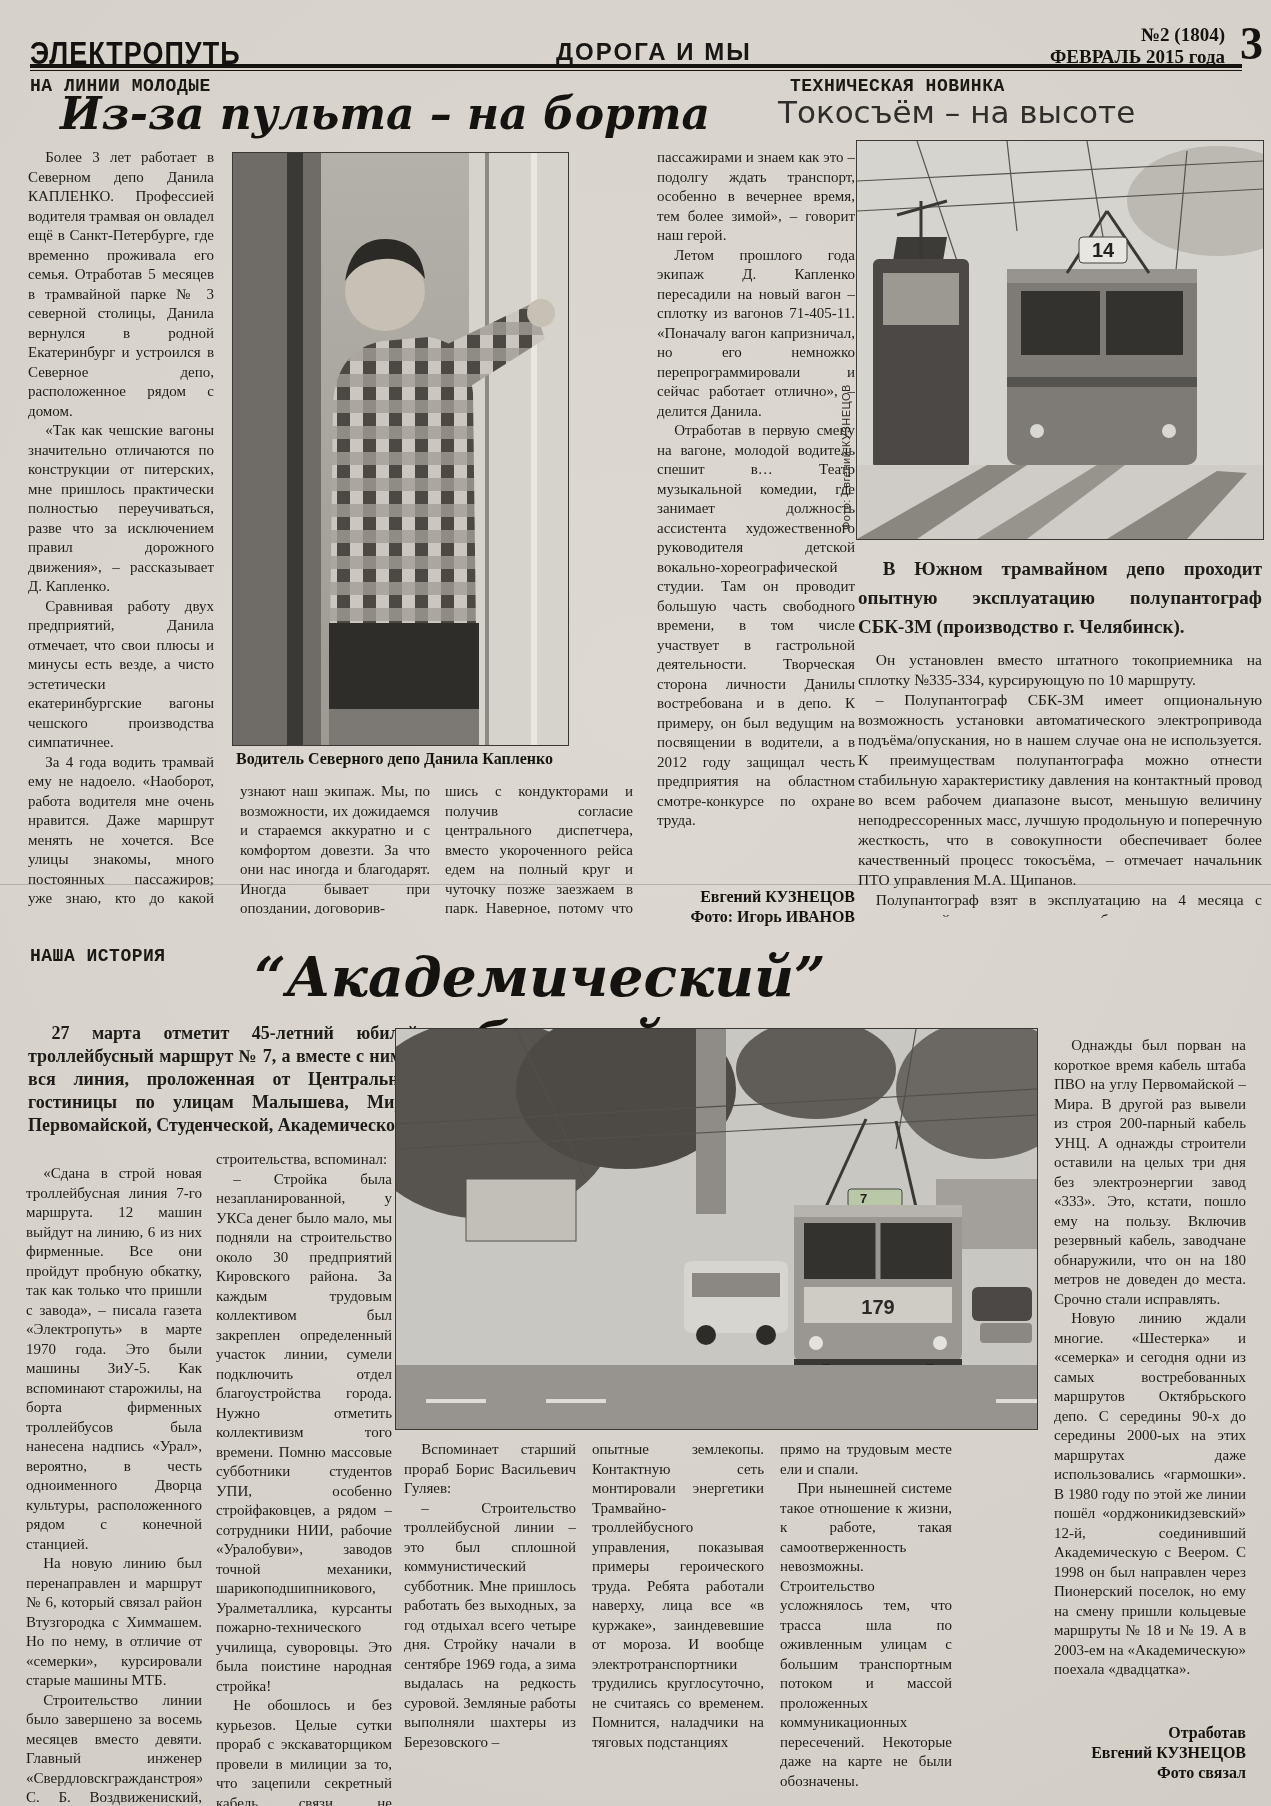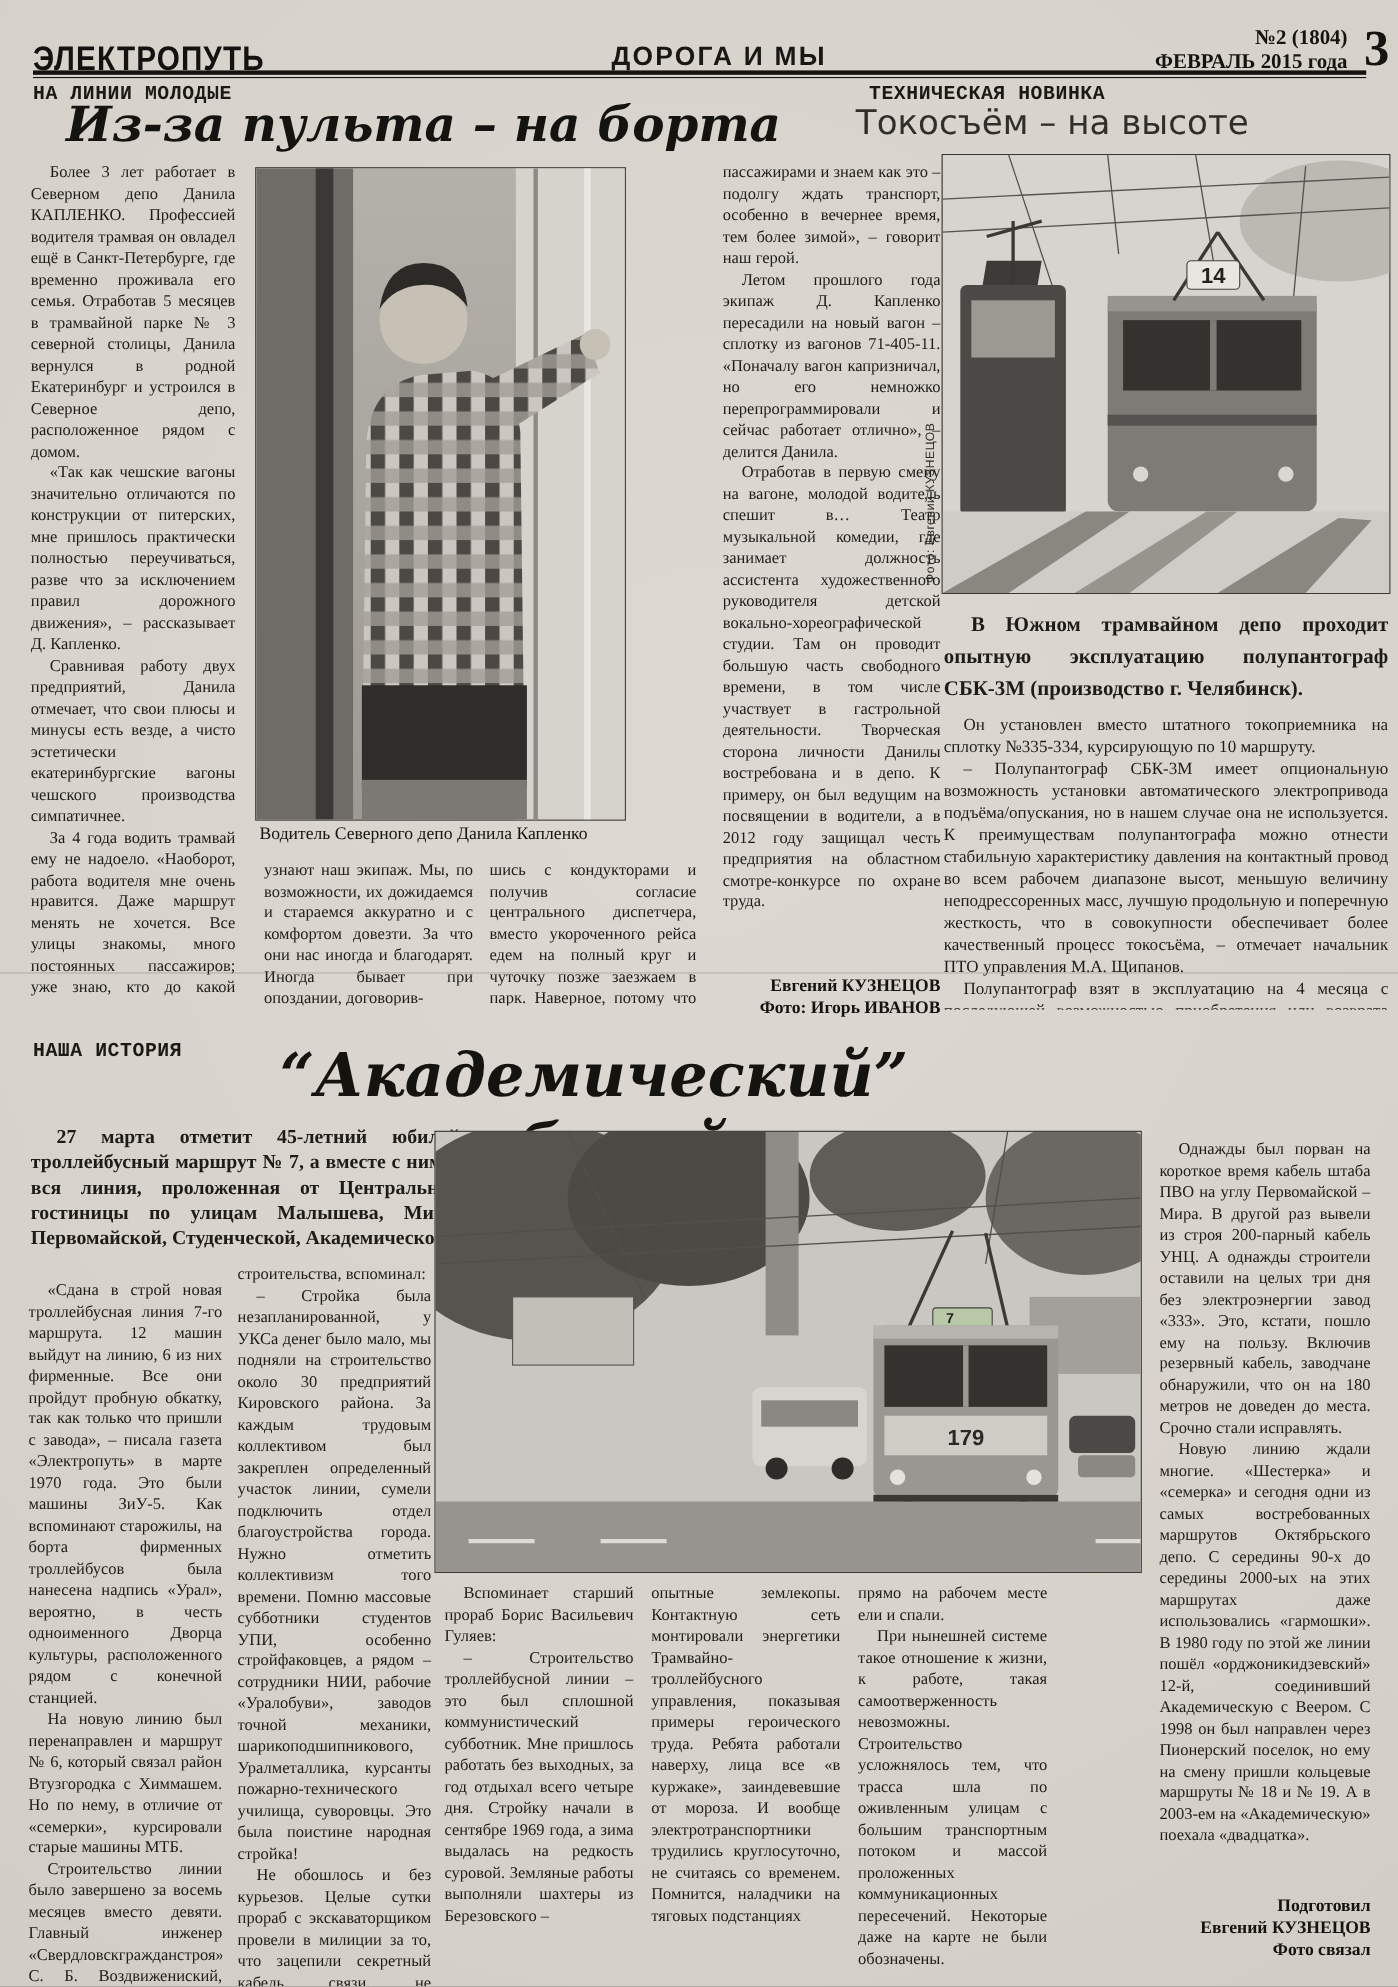--- a/index.html
+++ b/index.html
@@ -22,21 +22,21 @@
   .h3{font-style:italic;font-weight:bold;font-size:55px;text-align:center;color:#14130f;
       font-family:"DejaVu Serif",serif;}
   
   .col{overflow:hidden;text-align:justify;}
   .col p{margin:0;text-indent:1.15em;}
   .col p.cont{text-indent:0;}
   .b15{font-size:15px;line-height:19.5px;}
   .b155{font-size:15.5px;line-height:20px;}
   .lede{font-weight:bold;overflow:hidden;text-align:justify;}
   .lede p{margin:0;text-indent:1.3em;}
-  .caption{font-weight:normal;font-size:16px;color:#15140f;}
+  .caption{font-weight:bold;font-size:16px;color:#15140f;}
   .byline{font-weight:bold;font-size:16px;text-align:right;line-height:20px;color:#14130f;margin-top:17px;}
   .photocredit-v{writing-mode:vertical-rl;transform:rotate(180deg);font-family:"Liberation Sans",sans-serif;
       font-size:11px;color:#2c2b27;letter-spacing:.5px;}
   .photo{border:1px solid #3a3833;background:#b6b3ad;}
   .crease{background:rgba(95,90,78,.30);}
   svg text{font-family:"Liberation Sans",sans-serif;}
 </style>
 </head>
 <body>
 
@@ -239,27 +239,27 @@
   </div>
 
   <div class="abs col b15" style="left:404px;top:1440px;width:172px;height:362px;">
     <p>Вспоминает старший прораб Борис Васильевич Гуляев:</p>
     <p>– Строительство троллейбусной линии – это был сплошной коммунистический субботник. Мне пришлось работать без выходных, за год отдыхал всего четыре дня. Стройку начали в сентябре 1969 года, а зима выдалась на редкость суровой. Земляные работы выполняли шахтеры из Березовского –</p>
   </div>
   <div class="abs col b15" style="left:592px;top:1440px;width:172px;height:362px;">
     <p class="cont">опытные землекопы. Контактную сеть монтировали энергетики Трамвайно-троллейбусного управления, показывая примеры героического труда. Ребята работали наверху, лица все «в куржаке», заиндевевшие от мороза. И вообще электротранспортники трудились круглосуточно, не считаясь со временем. Помнится, наладчики на тяговых подстанциях</p>
   </div>
   <div class="abs col b15" style="left:780px;top:1440px;width:172px;height:362px;">
-    <p class="cont">прямо на рабочем месте ели и спали.</p>
+    <p class="cont">прямо на трудовым месте ели и спали.</p>
     <p>При нынешней системе такое отношение к жизни, к работе, такая самоотверженность невозможны. Строительство усложнялось тем, что трасса шла по оживленным улицам с большим транспортным потоком и массой проложенных коммуникационных пересечений. Некоторые даже на карте не были обозначены.</p>
   </div>
   <div class="abs col b15" style="left:1054px;top:1036px;width:192px;height:658px;">
     <p>Однажды был порван на короткое время кабель штаба ПВО на углу Первомайской – Мира. В другой раз вывели из строя 200-парный кабель УНЦ. А однажды строители оставили на целых три дня без электроэнергии завод «333». Это, кстати, пошло ему на пользу. Включив резервный кабель, заводчане обнаружили, что он на 180 метров не доведен до места. Срочно стали исправлять.</p>
     <p>Новую линию ждали многие. «Шестерка» и «семерка» и сегодня одни из самых востребованных маршрутов Октябрьского депо. С середины 90-х до середины 2000-ых на этих маршрутах даже использовались «гармошки». В 1980 году по этой же линии пошёл «орджоникидзевский» 12-й, соединивший Академическую с Веером. С 1998 он был направлен через Пионерский поселок, но ему на смену пришли кольцевые маршруты № 18 и № 19. А в 2003-ем на «Академическую» поехала «двадцатка».</p>
   </div>
 
   <div class="abs byline" style="left:1054px;top:1706px;width:192px;">
-    <div>Подготовил</div>
+    <div>Отработав</div>
     <div>Евгений КУЗНЕЦОВ</div>
     <div>Фото связал</div>
   </div>
 
 </div>
 
 </body></html>

